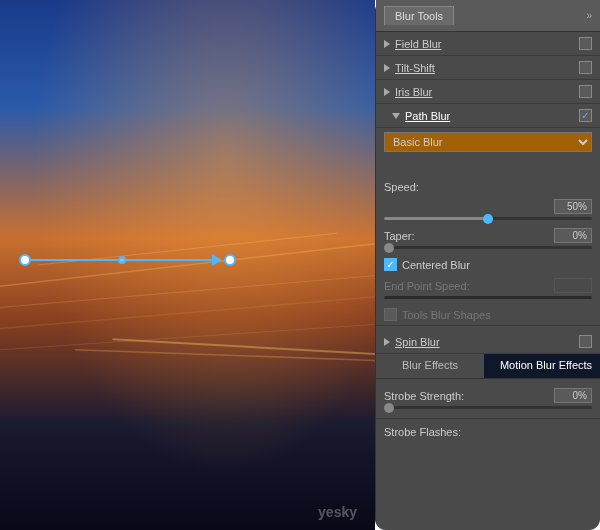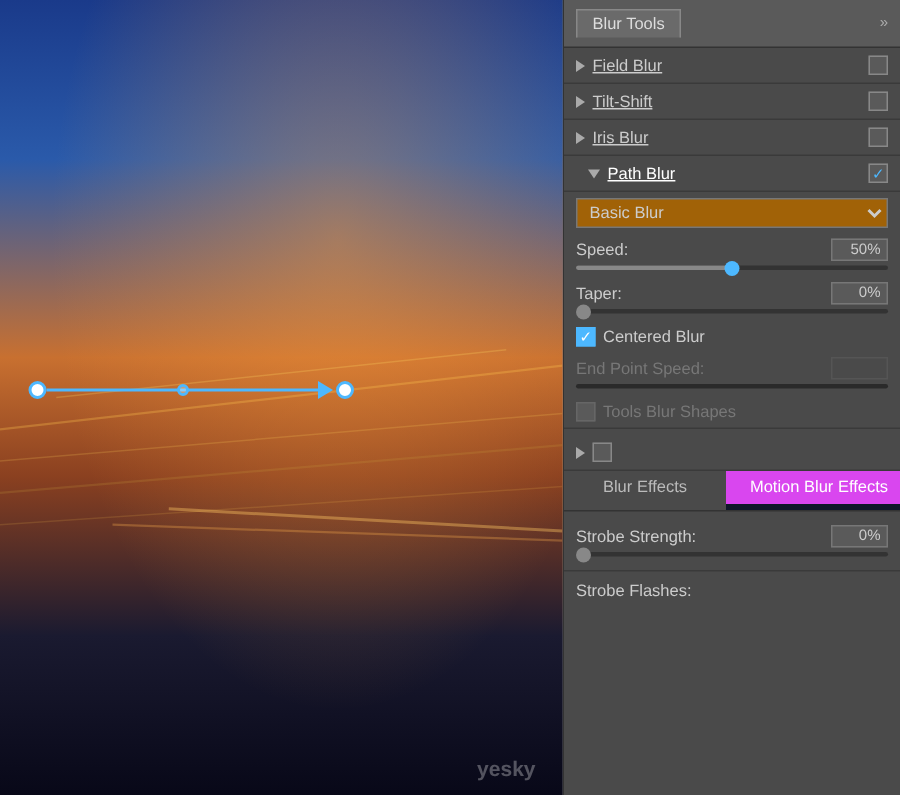--- a/index.html
+++ b/index.html
@@ -91,20 +91,21 @@
       flex-shrink: 0;
     }
 
     
     #panel {
       width: 225px;
       background: #4a4a4a;
       display: flex;
       flex-direction: column;
       border-left: 1px solid #333;
+      border-radius: 11px;
     }
 
     .panel-header {
       background: #5a5a5a;
       padding: 6px 8px;
       display: flex;
       align-items: center;
       gap: 4px;
       border-bottom: 1px solid #333;
     }
@@ -300,23 +301,23 @@
       flex: 1;
       text-align: center;
       padding: 5px 4px;
       font-size: 11px;
       color: #bbb;
       cursor: pointer;
       border-bottom: 2px solid transparent;
     }
 
     .bottom-tab.active {
-      background: #d946ef;
+      background: #0f172a;
       color: #fff;
-      border-bottom: 4px solid #0f172a;
+      border-bottom: 2px solid #0f172a;
       padding-left: 12px;
     }
 
     .motion-effects-section {
       padding: 6px 0;
     }
 
     .divider {
       height: 1px;
       background: #3a3a3a;
@@ -408,21 +409,21 @@
     <div class="path-blur-section">
       <div class="dropdown-row">
         <select class="dropdown-select">
           <option>Basic Blur</option>
         </select>
       </div>
 
       <div class="slider-row">
         <div class="slider-label-row">
           <span class="slider-label">Speed:</span>
-          <input type="text" class="slider-value" style="background: rgb(90, 90, 90); border: 1px solid rgb(119, 119, 119); color: rgb(204, 204, 204); font-size: 10px; padding: 1px 4px; width: 38px; text-align: right; outline: none;" value="50%">
+          <input type="text" class="slider-value" style="background: rgb(90, 90, 90); border: 1px solid rgb(119, 119, 119); color: rgb(204, 204, 204); font-size: 10px; padding: 1px 4px; width: 38px; text-align: right; outline: none; margin-top: 40px;" value="50%">
         </div>
         <div class="slider-track">
           <div class="slider-fill" style="width:50%;"></div>
           <div class="slider-thumb" style="left:calc(50% - 5px);background:#4db8ff;"></div>
         </div>
       </div>
 
       <div class="slider-row">
         <div class="slider-label-row">
           <span class="slider-label">Taper:</span>
@@ -450,20 +451,21 @@
       </div>
 
       <div class="edit-blur-row">
         <div class="checkbox-sq" style="border-color:#666;"></div>
         <span>Tools Blur Shapes</span>
       </div>
     </div>
 
     <div class="blur-tool-row">
       <div class="triangle-right"></div>
+      <span class="blur-tool-label">Spin Blur</span>
       <div class="checkbox-sq"></div>
     </div>
 
     <div class="bottom-tabs">
       <div class="bottom-tab">
         <span>Blur Effects</span>
       </div>
       <div class="bottom-tab active">
         <span>Motion Blur Effects</span>
       </div>

